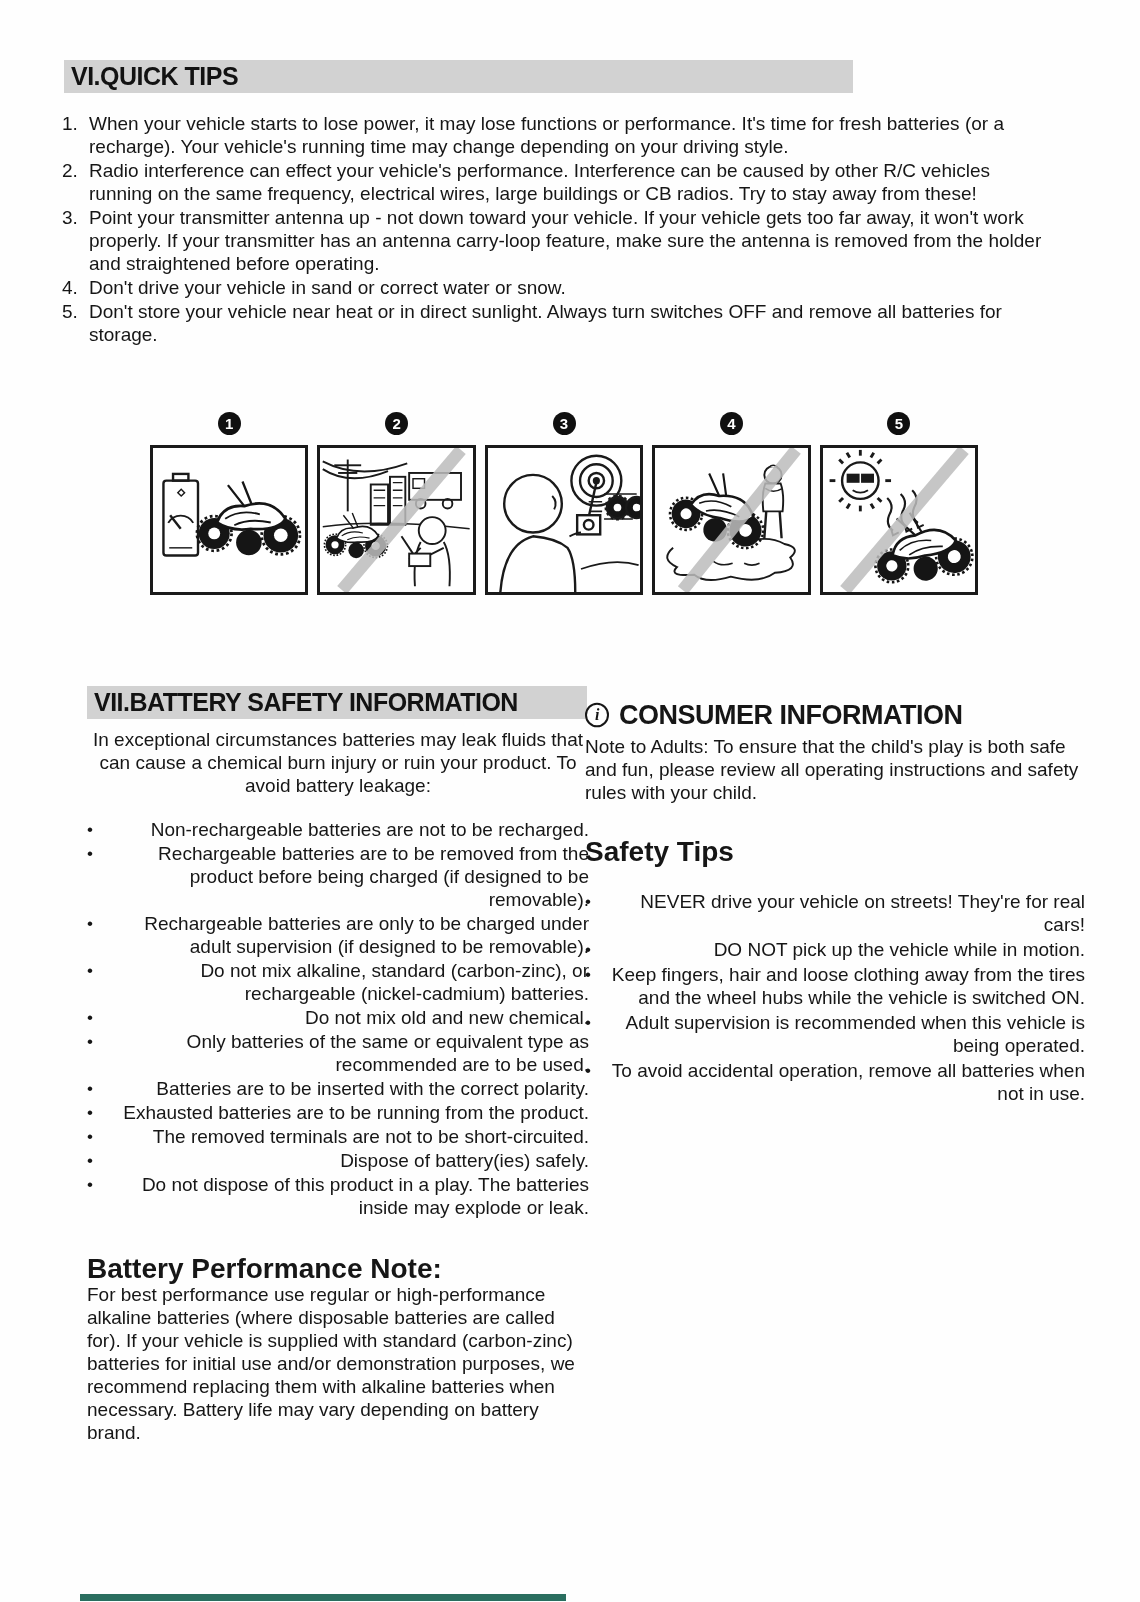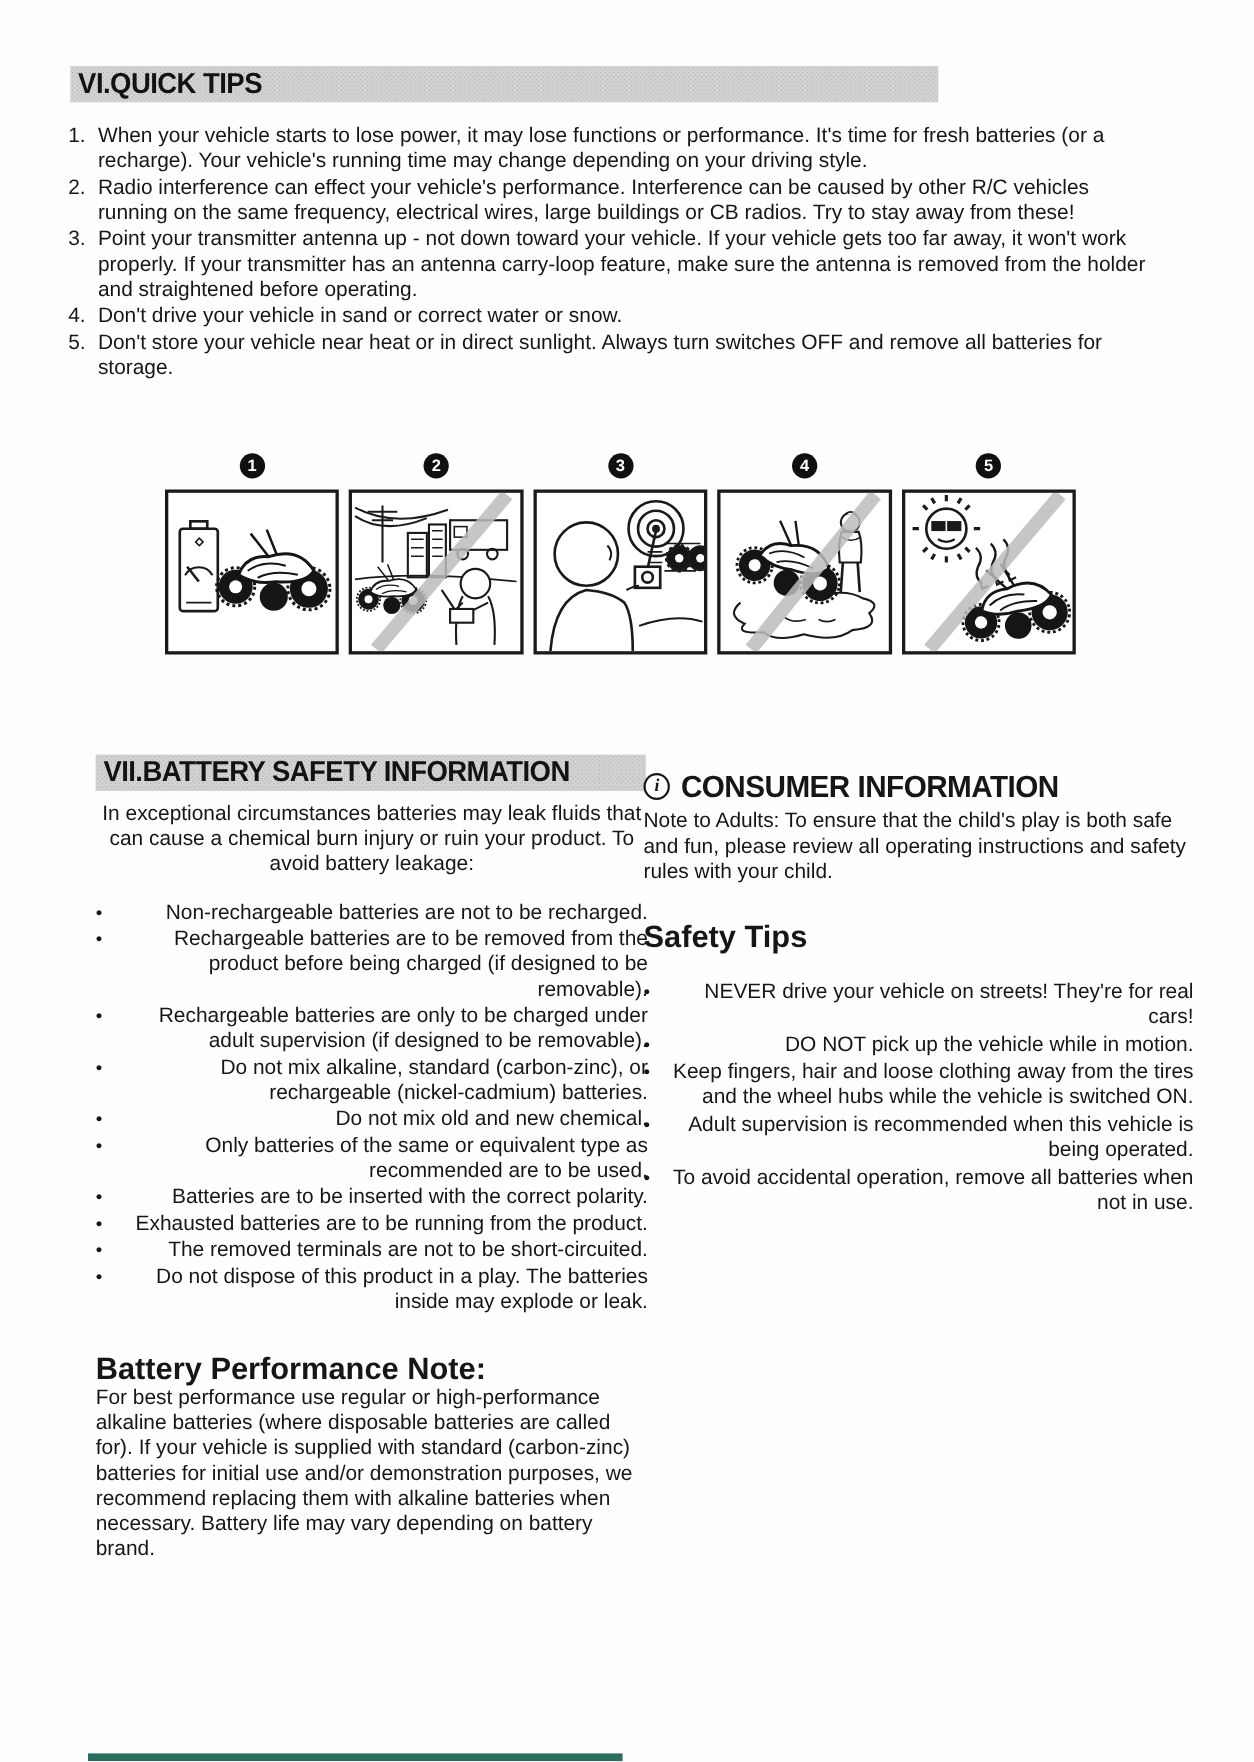--- a/index.html
+++ b/index.html
@@ -294,20 +294,21 @@
 
     <li>Non-rechargeable batteries are not to be recharged.</li>
         <li>Rechargeable batteries are to be removed from the product before being charged (if designed to be removable).</li>
         <li>Rechargeable batteries are only to be charged under adult supervision (if designed to be removable).</li>
         <li>Do not mix alkaline, standard (carbon-zinc), or rechargeable (nickel-cadmium) batteries.</li>
         <li>Do not mix old and new chemical.</li>
         <li>Only batteries of the same or equivalent type as recommended are to be used.</li>
         <li>Batteries are to be inserted with the correct polarity.</li>
         <li>Exhausted batteries are to be running from the product.</li>
         <li>The removed terminals are not to be short-circuited.</li>
+        <li>Dispose of battery(ies) safely.</li>
         <li>Do not dispose of this product in a play. The batteries inside may explode or leak.</li>
       </ul>
     <h3 class="subhead">Battery Performance Note:</h3>
     <p>For best performance use regular or high-performance alkaline batteries (where disposable batteries are called for). If your vehicle is supplied with standard (carbon-zinc) batteries for initial use and/or demonstration purposes, we recommend replacing them with alkaline batteries when necessary. Battery life may vary depending on battery brand.</p>
   </section>
 
   <section class="col col-right">
     <h2 class="ci-head">
       <span class="info-icon"></span>
       <span>CONSUMER INFORMATION</span>

